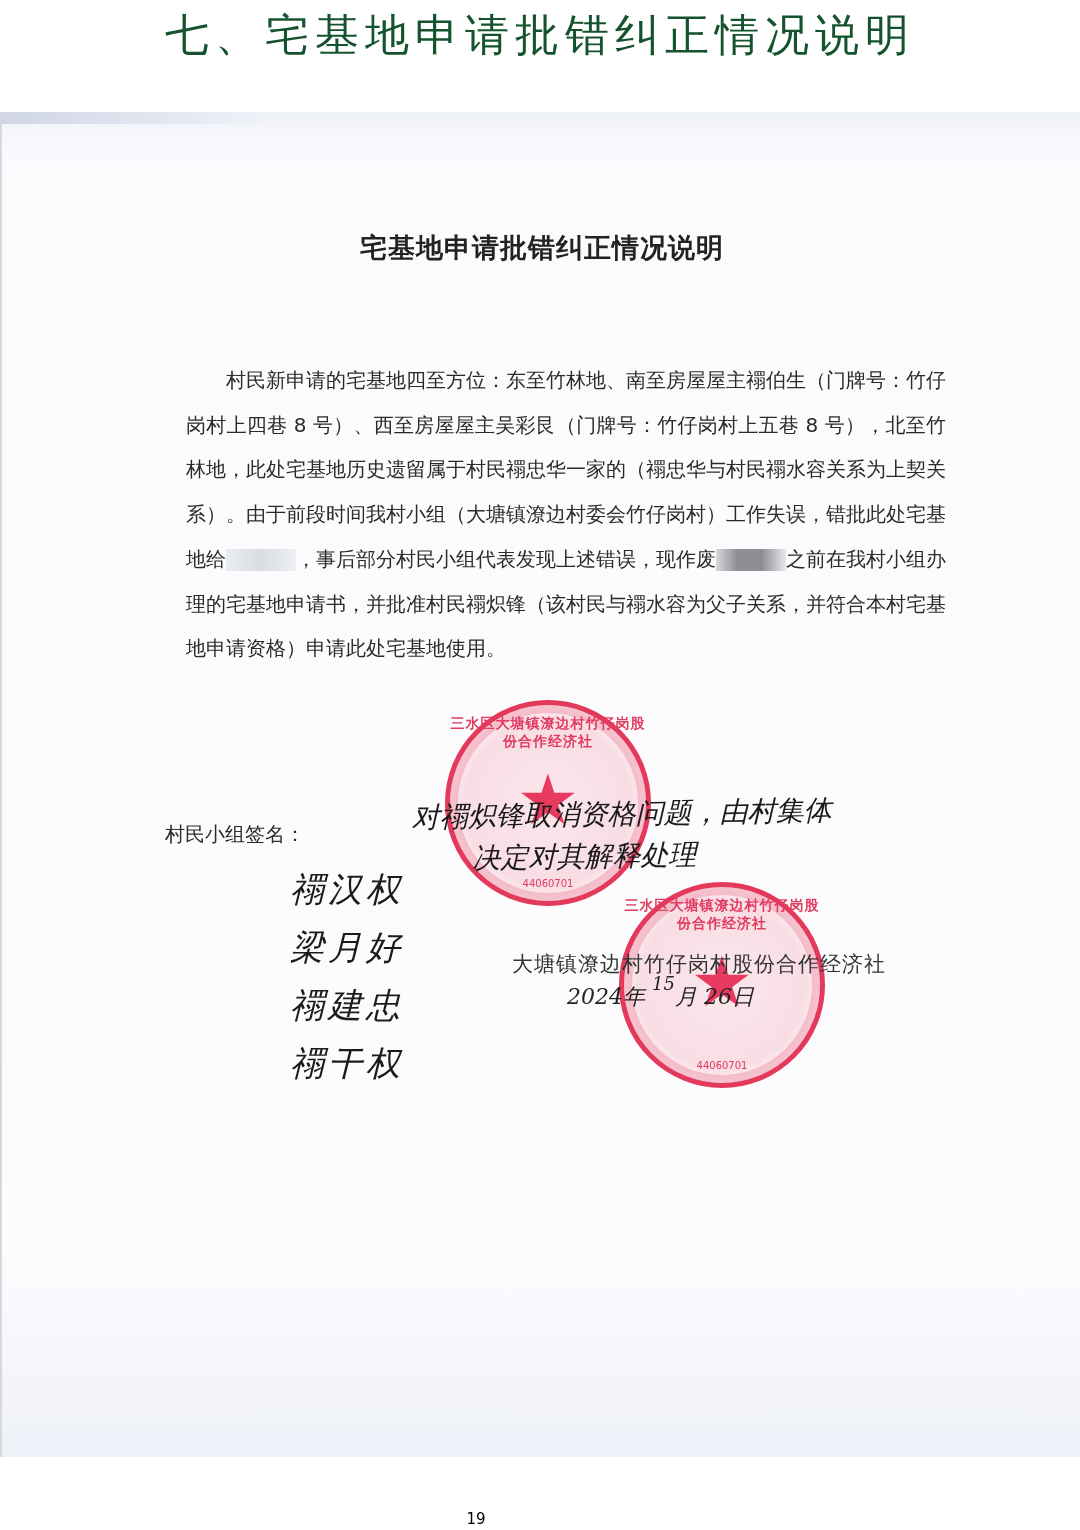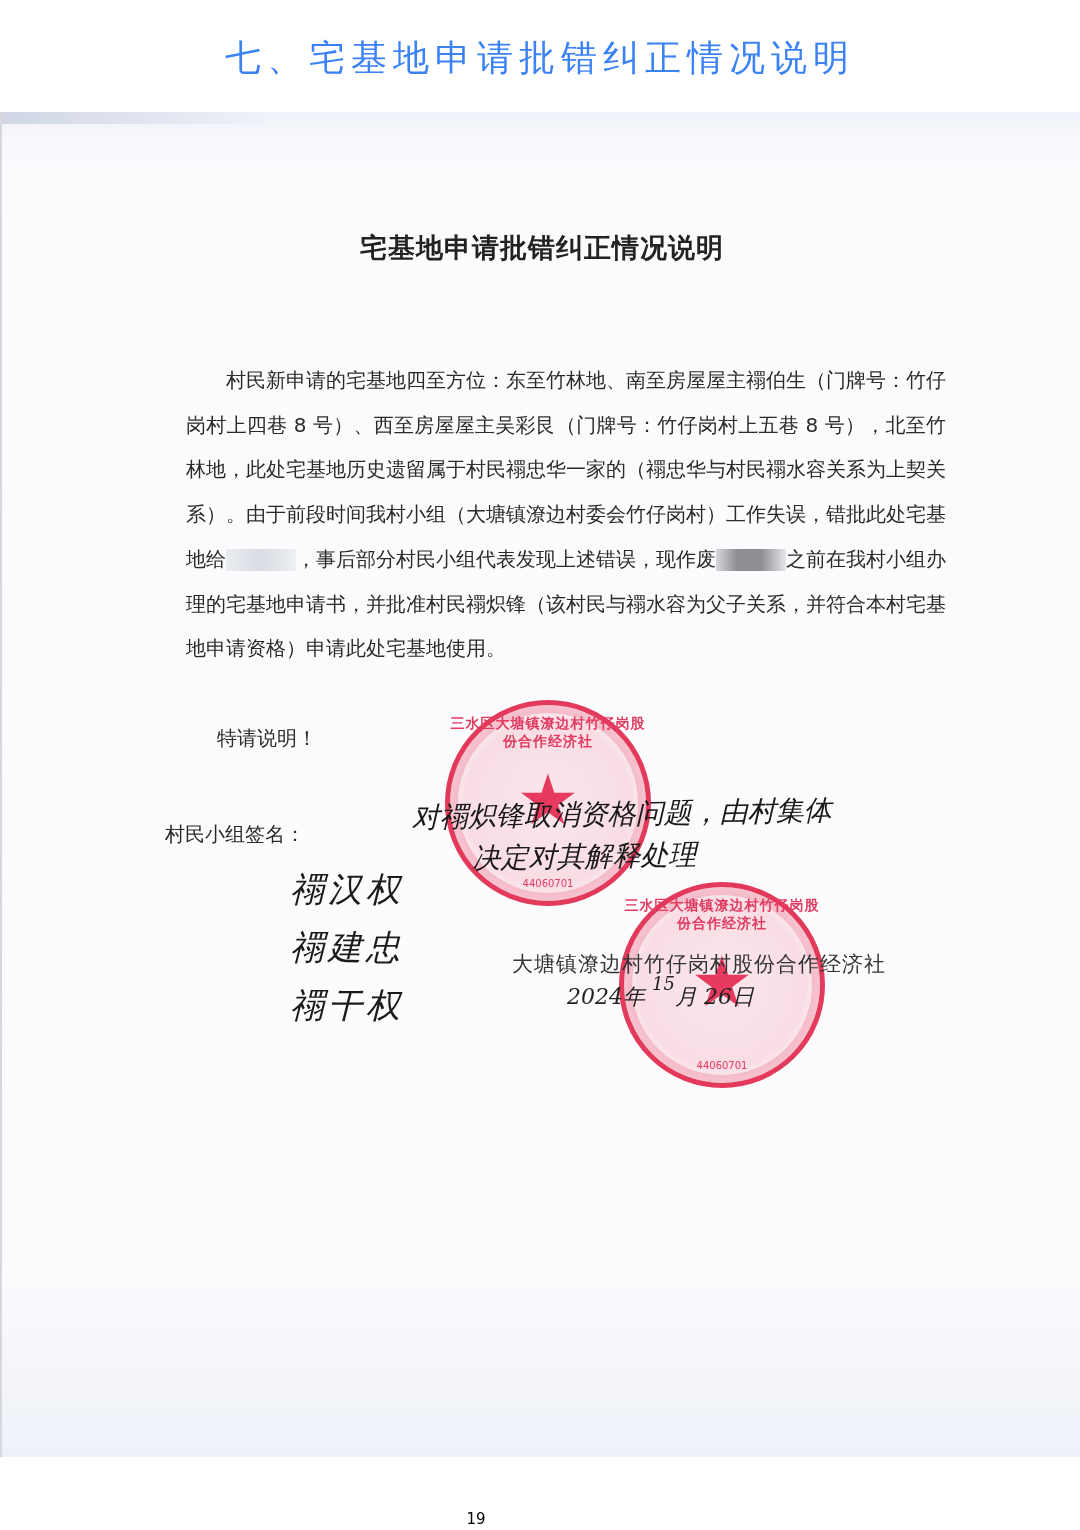--- a/index.html
+++ b/index.html
@@ -1,19 +1,19 @@
 <!DOCTYPE html>
 <html><head>
 <meta charset="utf-8">
 <style>
   html, body { margin:0; padding:0; }
   body { width:1080px; height:1530px; background:#ffffff; position:relative; overflow:hidden;
          font-family:"DejaVu Sans", "Liberation Sans", sans-serif; color:#111; }
   .section-title { position:absolute; top:6px; left:0; width:1080px; text-align:center;
-         font-size:36px; letter-spacing:6px; color:#3b82f6; font-family:"DejaVu Serif", serif;margin-top:28px; }
+         font-size:44px; letter-spacing:6px; color:#14532d; font-family:"DejaVu Serif", serif; }
   .scan { position:absolute; left:0; top:112px; width:1080px; height:1345px;
          background:linear-gradient(180deg,#eef1f8 0px,#f7f8fc 25px,#fbfbfe 60px,#fcfcfe 85%,#eef1f8 100%);
          border-left:2px solid #d6d8de; }
   .scan-topband { position:absolute; left:0; top:0; width:260px; height:12px;
          background:linear-gradient(90deg,#c9cfe0,#eef1f8); opacity:.8; }
   .doc-title { position:absolute; top:118px; left:0; width:1080px; text-align:center;
          font-size:27px; font-weight:bold; letter-spacing:1px; color:#222; }
   .para { position:absolute; left:163px; width:760px; font-size:20px; color:#2a2a2a; line-height:44.7px; }
   .addressee { top:200px; }
   .body-text { top:246px; text-indent:2em; text-align:justify;margin-left:21px; }
@@ -51,37 +51,37 @@
 <div class="section-title">七、宅基地申请批错纠正情况说明</div>
 
 <div class="scan">
   <div class="scan-topband"></div>
 
   <div class="doc-title">宅基地申请批错纠正情况说明</div>
 
 
   <div class="para body-text"><span>村民新申请的宅基地四至方位：东至竹林地、南至房屋屋主禤伯生（门牌号：竹仔岗村上四巷 8 号）、西至房屋屋主吴彩艮（门牌号：竹仔岗村上五巷 8 号），北至竹林地，此处宅基地历史遗留属于村民禤忠华一家的（禤忠华与村民禤水容关系为上契关系）。由于前段时间我村小组（大塘镇潦边村委会竹仔岗村）工作失误，错批此处宅基地给</span><span class="redact"></span><span>，事后部分村民小组代表发现上述错误，现作废</span><span class="redact dark"></span><span>之前在我村小组办理的宅基地申请书，并批准村民禤炽锋（该村民与禤水容为父子关系，并符合本村宅基地申请资格）申请此处宅基地使用。</span></div>
 
-  <div class="para closing">特请说明！</div>
 
   <div class="seal seal1">
     <div class="ring-text">三水区大塘镇潦边村竹仔岗股份合作经济社</div>
     <div class="star">★</div>
     <div class="code">44060701</div>
   </div>
 
   <div class="para sig-label">村民小组签名：</div>
 
   <div class="handnote">
     <span>对禤炽锋取消资格问题，由村集体</span>
     <span class="l2">决定对其解释处理</span>
   </div>
 
   <div class="sig-list">
     <div class="sig">禤汉权</div>
+    <div class="sig">梁月好</div>
     <div class="sig">禤建忠</div>
     <div class="sig">禤干权</div>
   </div>
 
   <div class="seal seal2">
     <div class="ring-text">三水区大塘镇潦边村竹仔岗股份合作经济社</div>
     <div class="star">★</div>
     <div class="code">44060701</div>
   </div>
 

